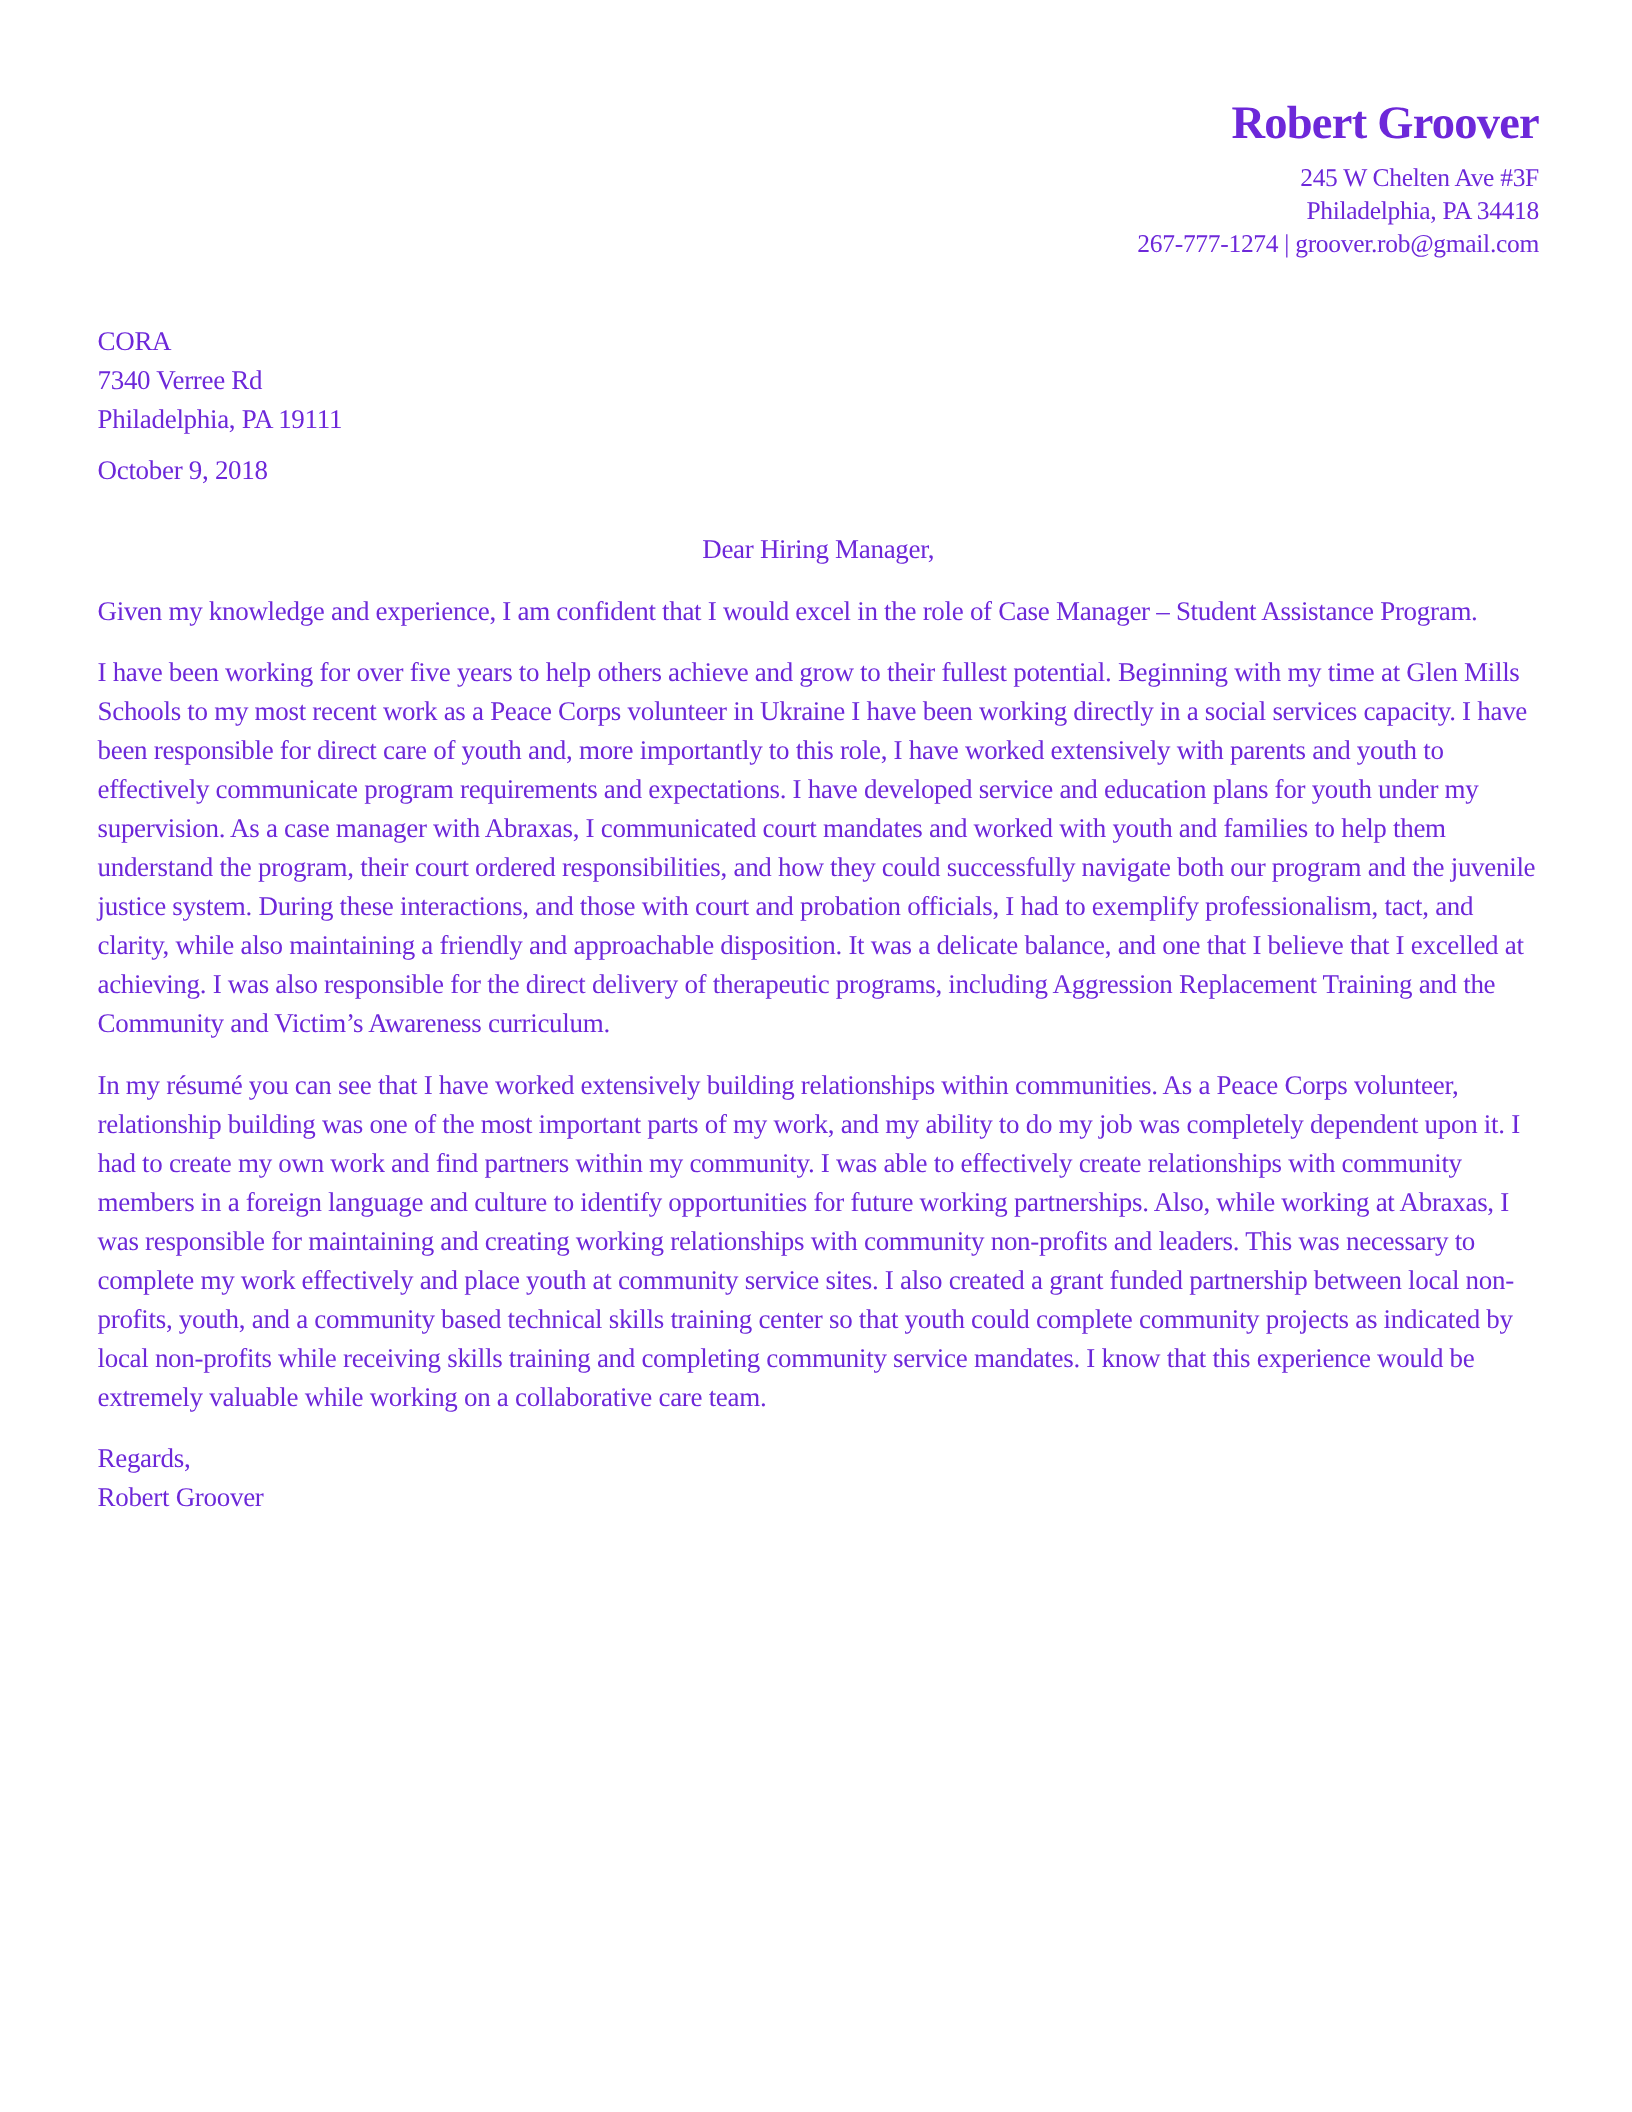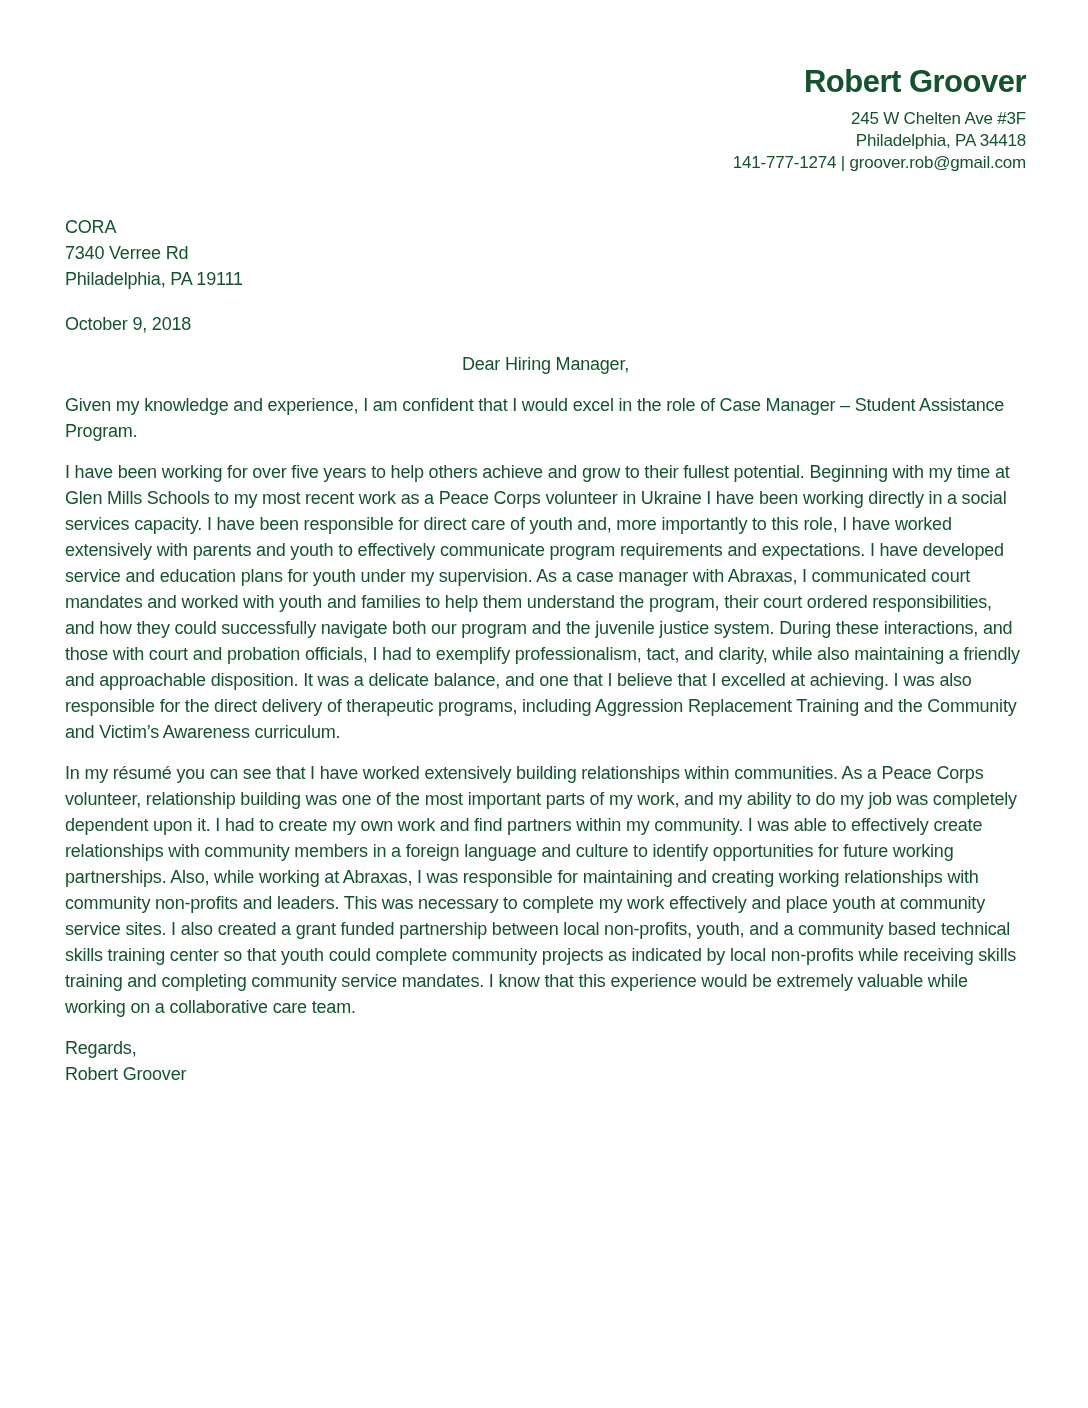--- a/index.html
+++ b/index.html
@@ -6,23 +6,23 @@
     margin: 0;
     padding: 0;
     background: #ffffff;
   }
   .page {
     position: relative;
     width: 1088px;
     height: 1408px;
     box-sizing: border-box;
     background: #ffffff;
-    color: #14532d;
+    color: #6d28d9;
     padding: 64px 62px 0 65px;
-    font-family: Liberation Sans, sans-serif;
+    font-family: Liberation Serif, serif;
     overflow: hidden;
   }
   .sender-block {
     text-align: right;
     margin-bottom: 40px;
   }
   .sender-name {
     font-size: 31px;
     font-weight: 700;
     letter-spacing: -0.5px;
@@ -34,28 +34,28 @@
     font-weight: 400;
     line-height: 22px;
     letter-spacing: -0.2px;
   }
   .body-text {
     font-size: 18px;
     line-height: 26px;
     letter-spacing: -0.2px;
   }
   .recipient-block {
-    margin-bottom: 19px;
+    margin-bottom: 8px;
   }
   .recipient-line {
     font-size: 18px;
     line-height: 26px;
   }
   .date-line {
-    margin-bottom: 14px;
+    margin-bottom: 27px;
   }
   .salutation-line {
     margin-bottom: 15px;
     text-align: center;
   }
   p.body-para {
     margin: 0 0 15px 0;
     max-width: 960px;
   }
   .closing-line {
@@ -66,21 +66,21 @@
 </style>
 </head>
 <body>
 
 <div class="page">
 
   <header class="sender-block">
     <div class="sender-name">Robert Groover</div>
     <div class="sender-line">245 W Chelten Ave #3F</div>
     <div class="sender-line">Philadelphia, PA 34418</div>
-    <div class="sender-line">141-777-1274 | groover.rob@gmail.com</div>
+    <div class="sender-line">267-777-1274 | groover.rob@gmail.com</div>
   </header>
 
   <section class="recipient-block body-text">
     <div class="recipient-line">CORA</div>
     <div class="recipient-line">7340 Verree Rd</div>
     <div class="recipient-line">Philadelphia, PA 19111</div>
   </section>
 
   <div class="body-text date-line">October 9, 2018</div>
 

